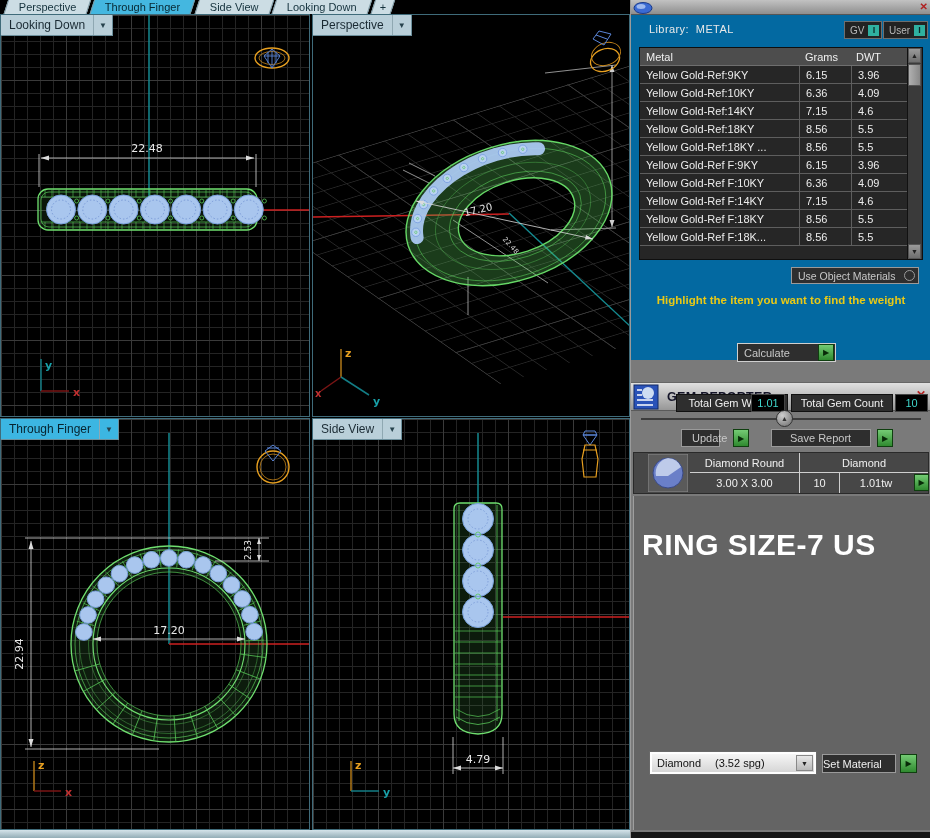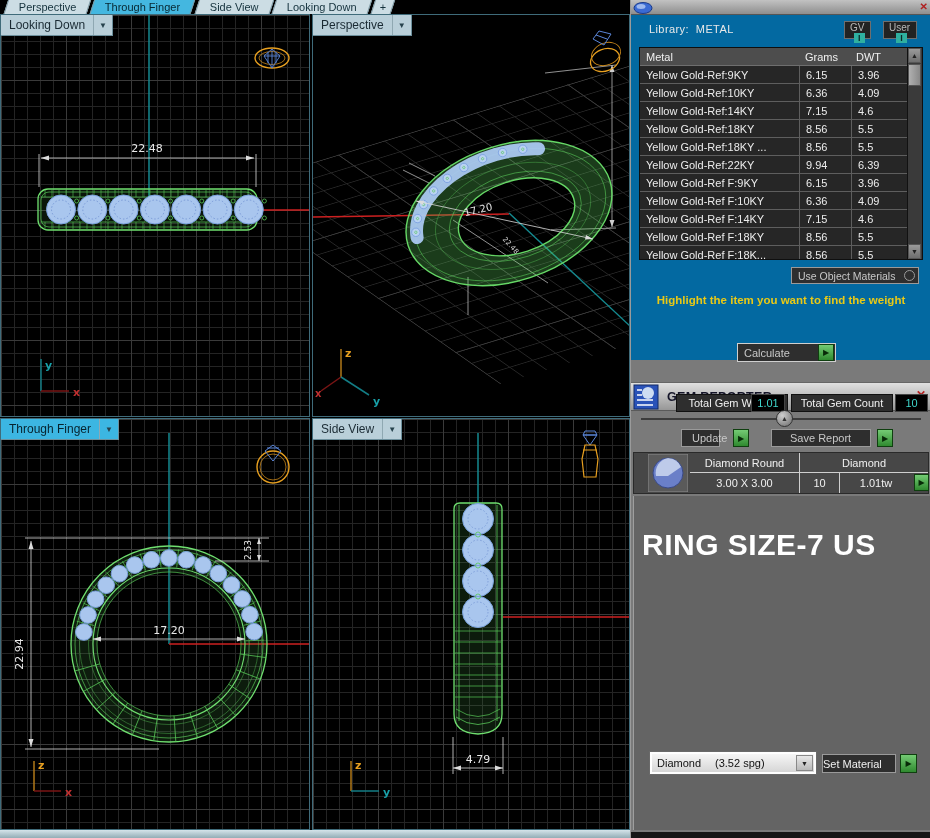--- a/index.html
+++ b/index.html
@@ -42,21 +42,21 @@
   .vplabel.active .txt{color:#07232e;}
   .bottomstrip{position:absolute;left:0;top:830px;width:630px;height:8px;
       background:linear-gradient(#d5e4ea,#93adb6);}
   
   .rpanel{position:absolute;left:630px;top:0;width:300px;height:838px;background:#7a7a7a;border-left:1px solid #9a9a9a;box-sizing:border-box;}
   .rp-titlebar{position:absolute;left:0;top:0;width:300px;height:14px;
       background:linear-gradient(#c2c2c2,#8e8e8e);display:flex;align-items:center;}
   .rp-close{position:absolute;right:3px;top:0px;color:#b02020;font-size:10px;font-weight:bold;line-height:13px;}
   .darkpanel{position:absolute;left:0;top:14px;width:300px;height:345px;background:#0369a1;border-top:1px solid #555;}
   .libline{position:absolute;left:18px;top:8px;font-size:11px;color:#e8e8e8;letter-spacing:.4px;}
-  .toggle{position:absolute;top:6px;height:16px;background:#222;border:1px solid #6e6e6e;display:flex;align-items:center;padding:0 2px 0 5px;flex-direction:column;}
+  .toggle{position:absolute;top:6px;height:16px;background:#222;border:1px solid #6e6e6e;display:flex;align-items:center;padding:0 2px 0 5px;}
   .toggle .t-lab{font-size:10px;color:#b8b8b8;margin-right:4px;}
   .toggle .t-ind{width:11px;height:11px;background:#2fb0a0;color:#0a2a28;font-size:9px;font-weight:bold;
       display:flex;align-items:center;justify-content:center;}
   .mtable{position:absolute;left:8px;top:32px;width:284px;height:213px;background:#262626;border:1px solid #0f0f0f;box-sizing:border-box;overflow:hidden;}
   .thead{display:flex;height:17px;background:#4d4d4d;border-bottom:1px solid #6e6e6e;}
   .thead .hc{font-size:11px;color:#f0f0f0;display:flex;align-items:center;}
   .trow{display:flex;height:17px;border-bottom:1px solid #5e5e5e;background:#262626;}
   .trow .c{font-size:11px;color:#ececec;display:flex;align-items:center;overflow:hidden;white-space:nowrap;}
   .c.metal{width:153px;padding-left:6px;border-right:1px solid #5e5e5e;}
   .c.grams{width:45px;padding-left:6px;border-right:1px solid #5e5e5e;}
@@ -527,25 +527,20 @@
               <div class="c metal">Yellow Gold-Ref:18KY</div>
               <div class="c grams">8.56</div>
               <div class="c dwt">5.5</div>
             </div>
             <div class="trow">
               <div class="c metal">Yellow Gold-Ref:18KY ...</div>
               <div class="c grams">8.56</div>
               <div class="c dwt">5.5</div>
             </div>
             <div class="trow">
-              <div class="c metal">Yellow Gold-Ref:22KY</div>
-              <div class="c grams">9.94</div>
-              <div class="c dwt">6.39</div>
-            </div>
-            <div class="trow">
               <div class="c metal">Yellow Gold-Ref F:9KY</div>
               <div class="c grams">6.15</div>
               <div class="c dwt">3.96</div>
             </div>
             <div class="trow">
               <div class="c metal">Yellow Gold-Ref F:10KY</div>
               <div class="c grams">6.36</div>
               <div class="c dwt">4.09</div>
             </div>
             <div class="trow">

